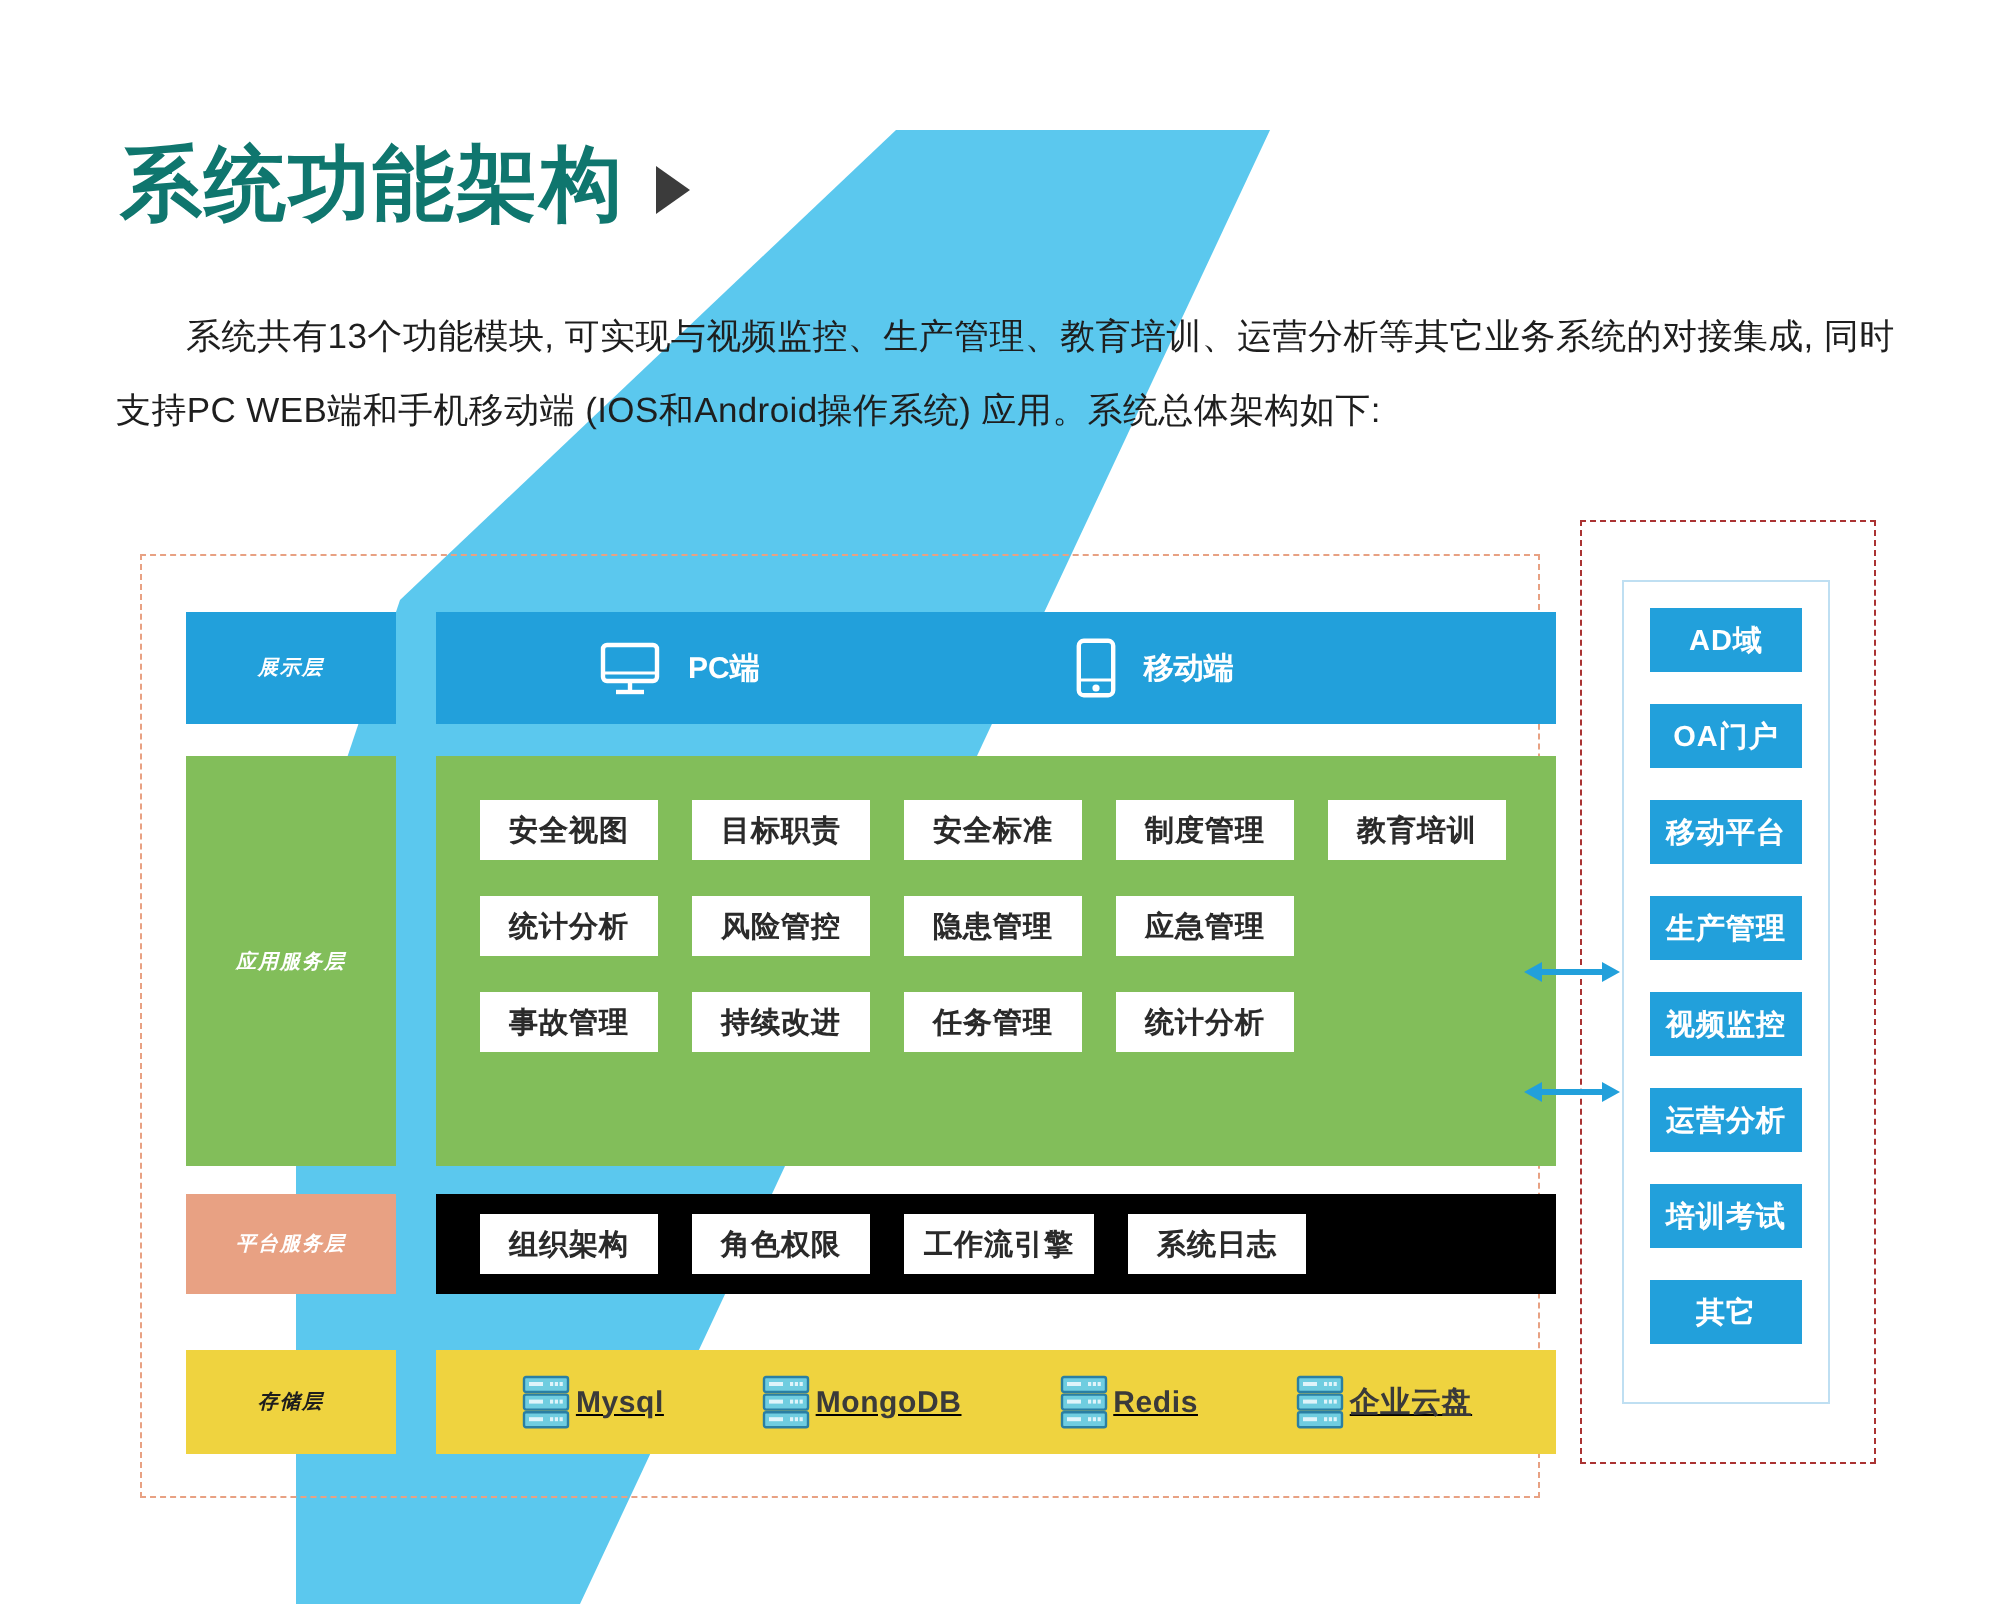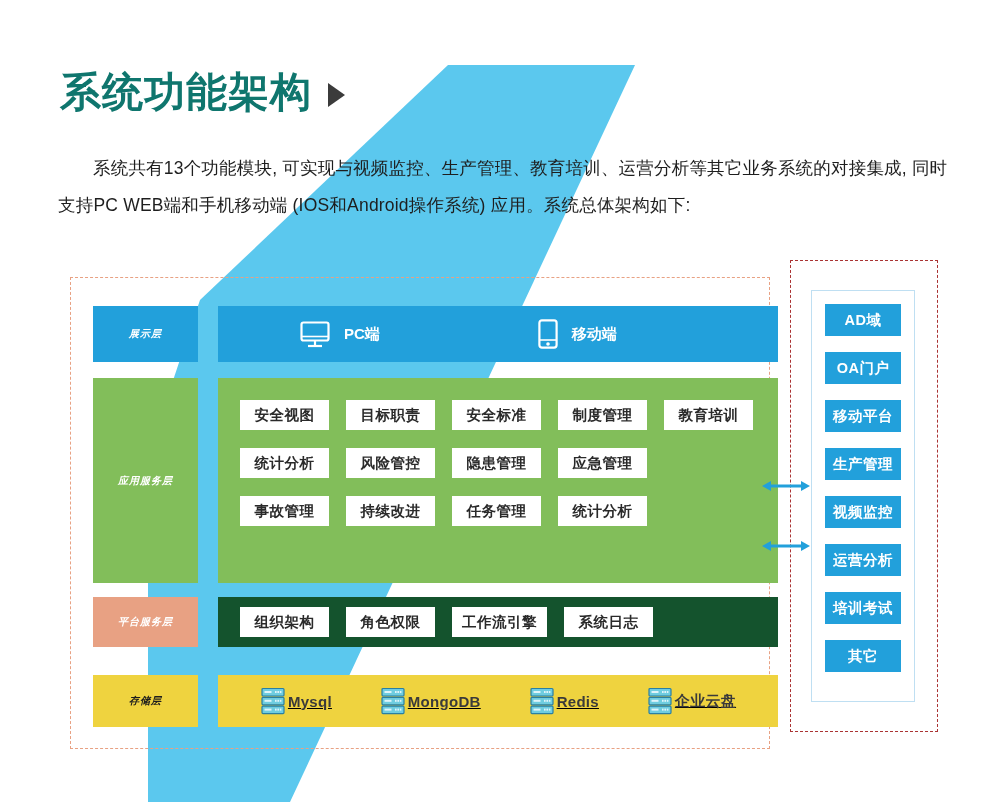--- a/index.html
+++ b/index.html
@@ -76,21 +76,21 @@
     background:#ffffff;color:#2a2a2a;font-size:14.5px;font-weight:bold;
     height:30px;min-width:89px;padding:0 10px;
     display:flex;align-items:center;justify-content:center;
     box-sizing:border-box;letter-spacing:0.5px;
   }
 
   
   #row-platform{left:22px;top:319px;}
   #lbl-platform{width:105px;height:50px;background:#e8a183;}
   #body-platform{
-    width:560px;height:50px;background:#14532d;margin-left:20px;
+    width:560px;height:50px;background:#000000;margin-left:20px;
     display:flex;align-items:center;padding-left:22px;gap:17px;
   }
   
   #row-storage{left:22px;top:397px;}
   #lbl-storage{width:105px;height:52px;background:#efd33f;color:#1d1d1d;}
   #body-storage{
     width:560px;height:52px;background:#efd33f;margin-left:20px;
     display:flex;align-items:center;justify-content:space-around;
     padding:0 18px;box-sizing:border-box;
   }

